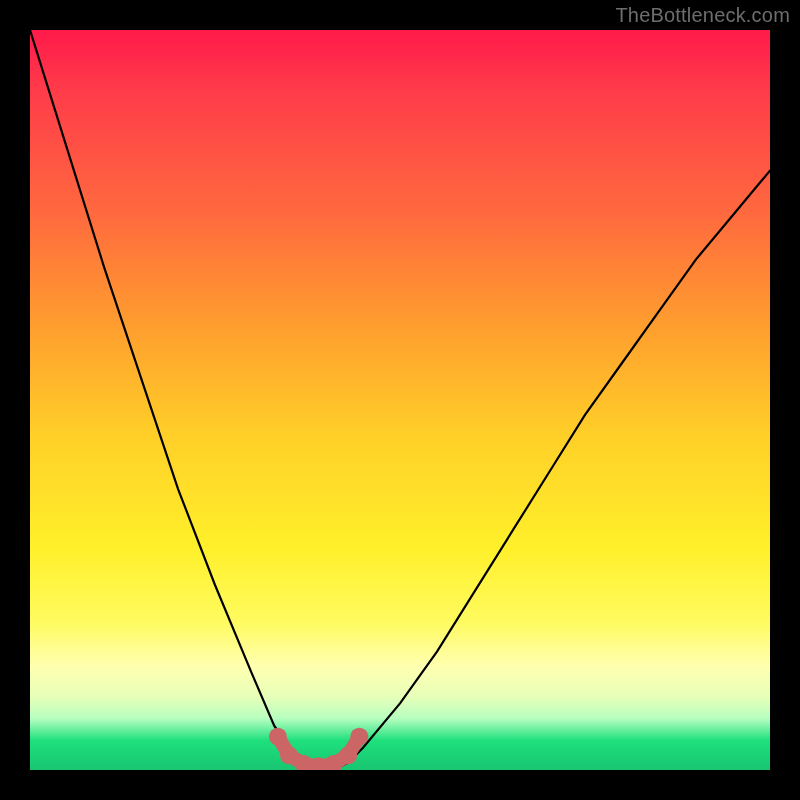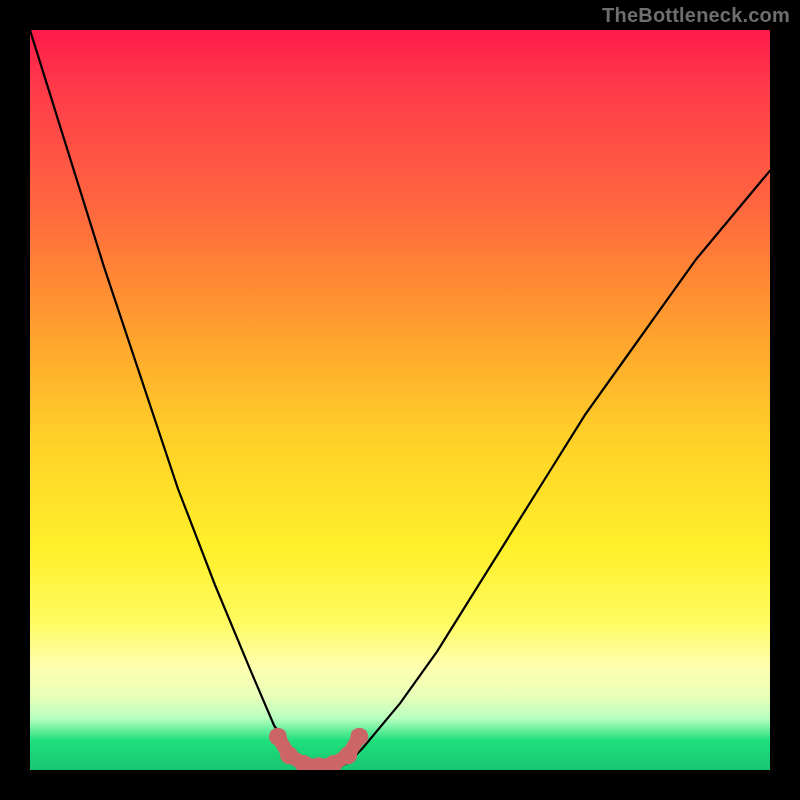--- a/index.html
+++ b/index.html
@@ -50,21 +50,21 @@
     position: absolute;
     inset: 0;
   }
   .watermark {
     position: absolute;
     top: 4px;
     right: 10px;
     color: #6e6e6e;
     font-size: 20px;
     letter-spacing: 0.2px;
-    font-weight: 700;
+    font-weight: 400;
   }
 </style>
 </head>
 <body>
 
 <div class="frame">
 
   <div class="watermark">TheBottleneck.com</div>
 
   <div class="plot-area">

